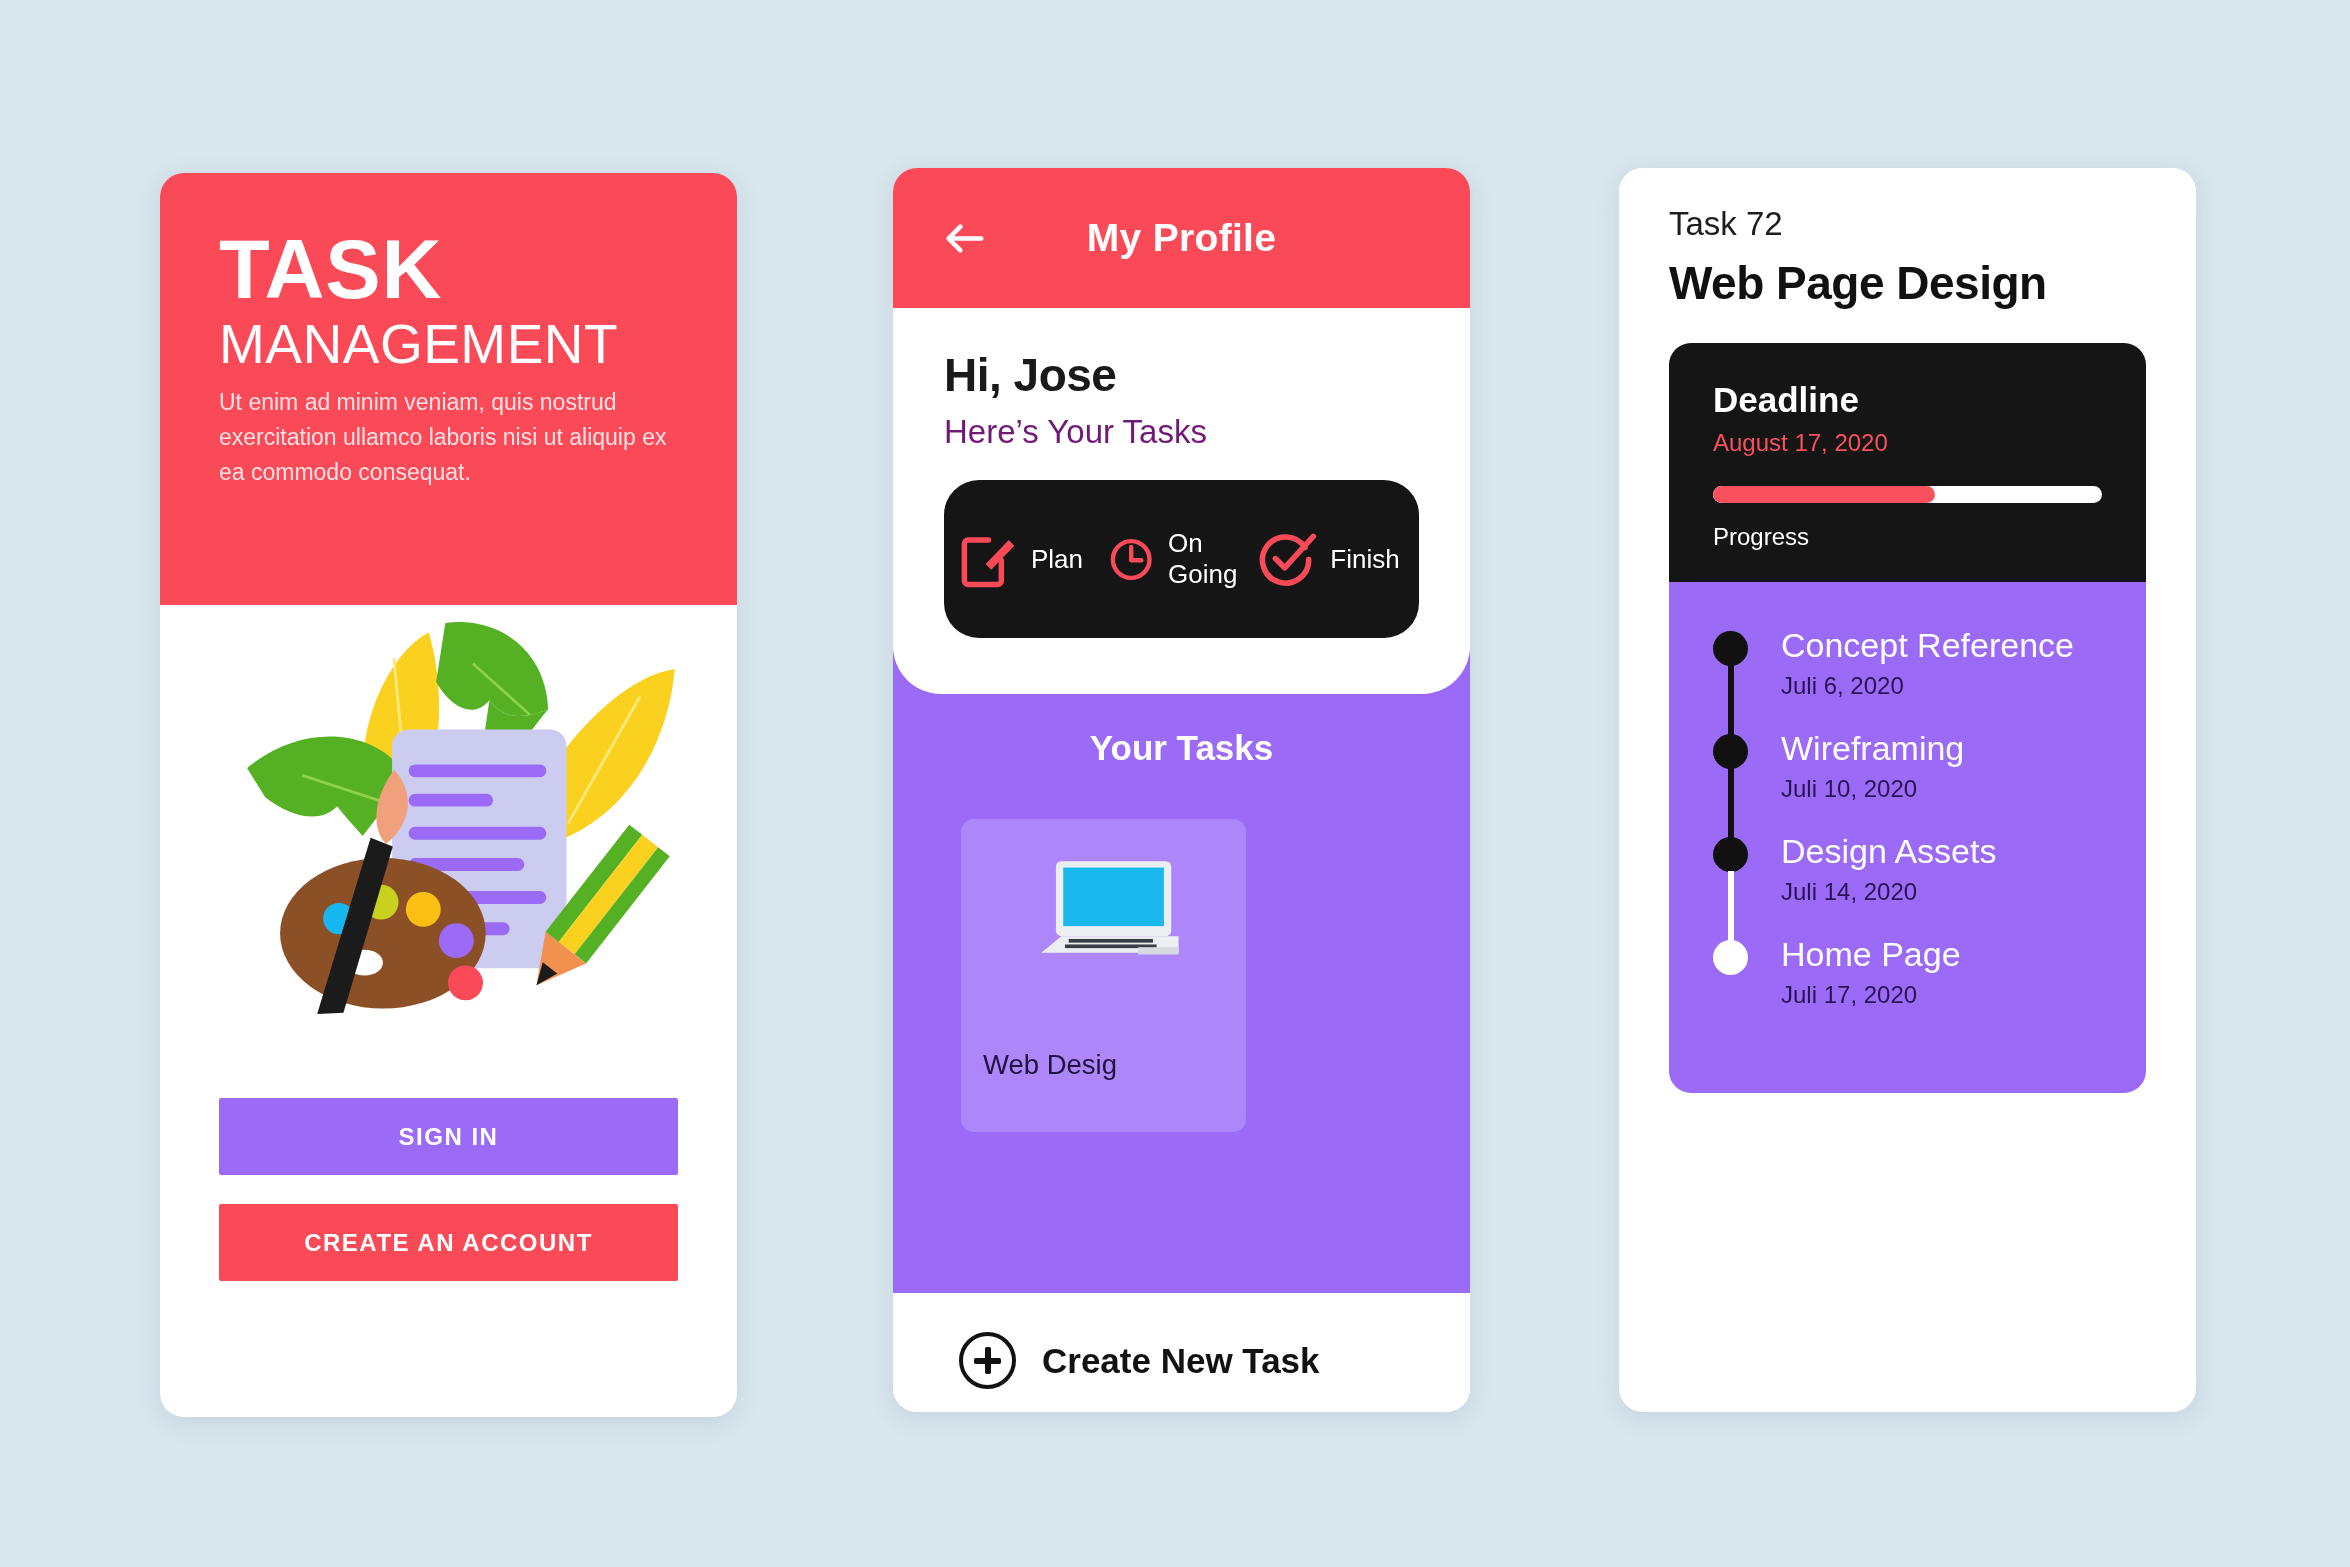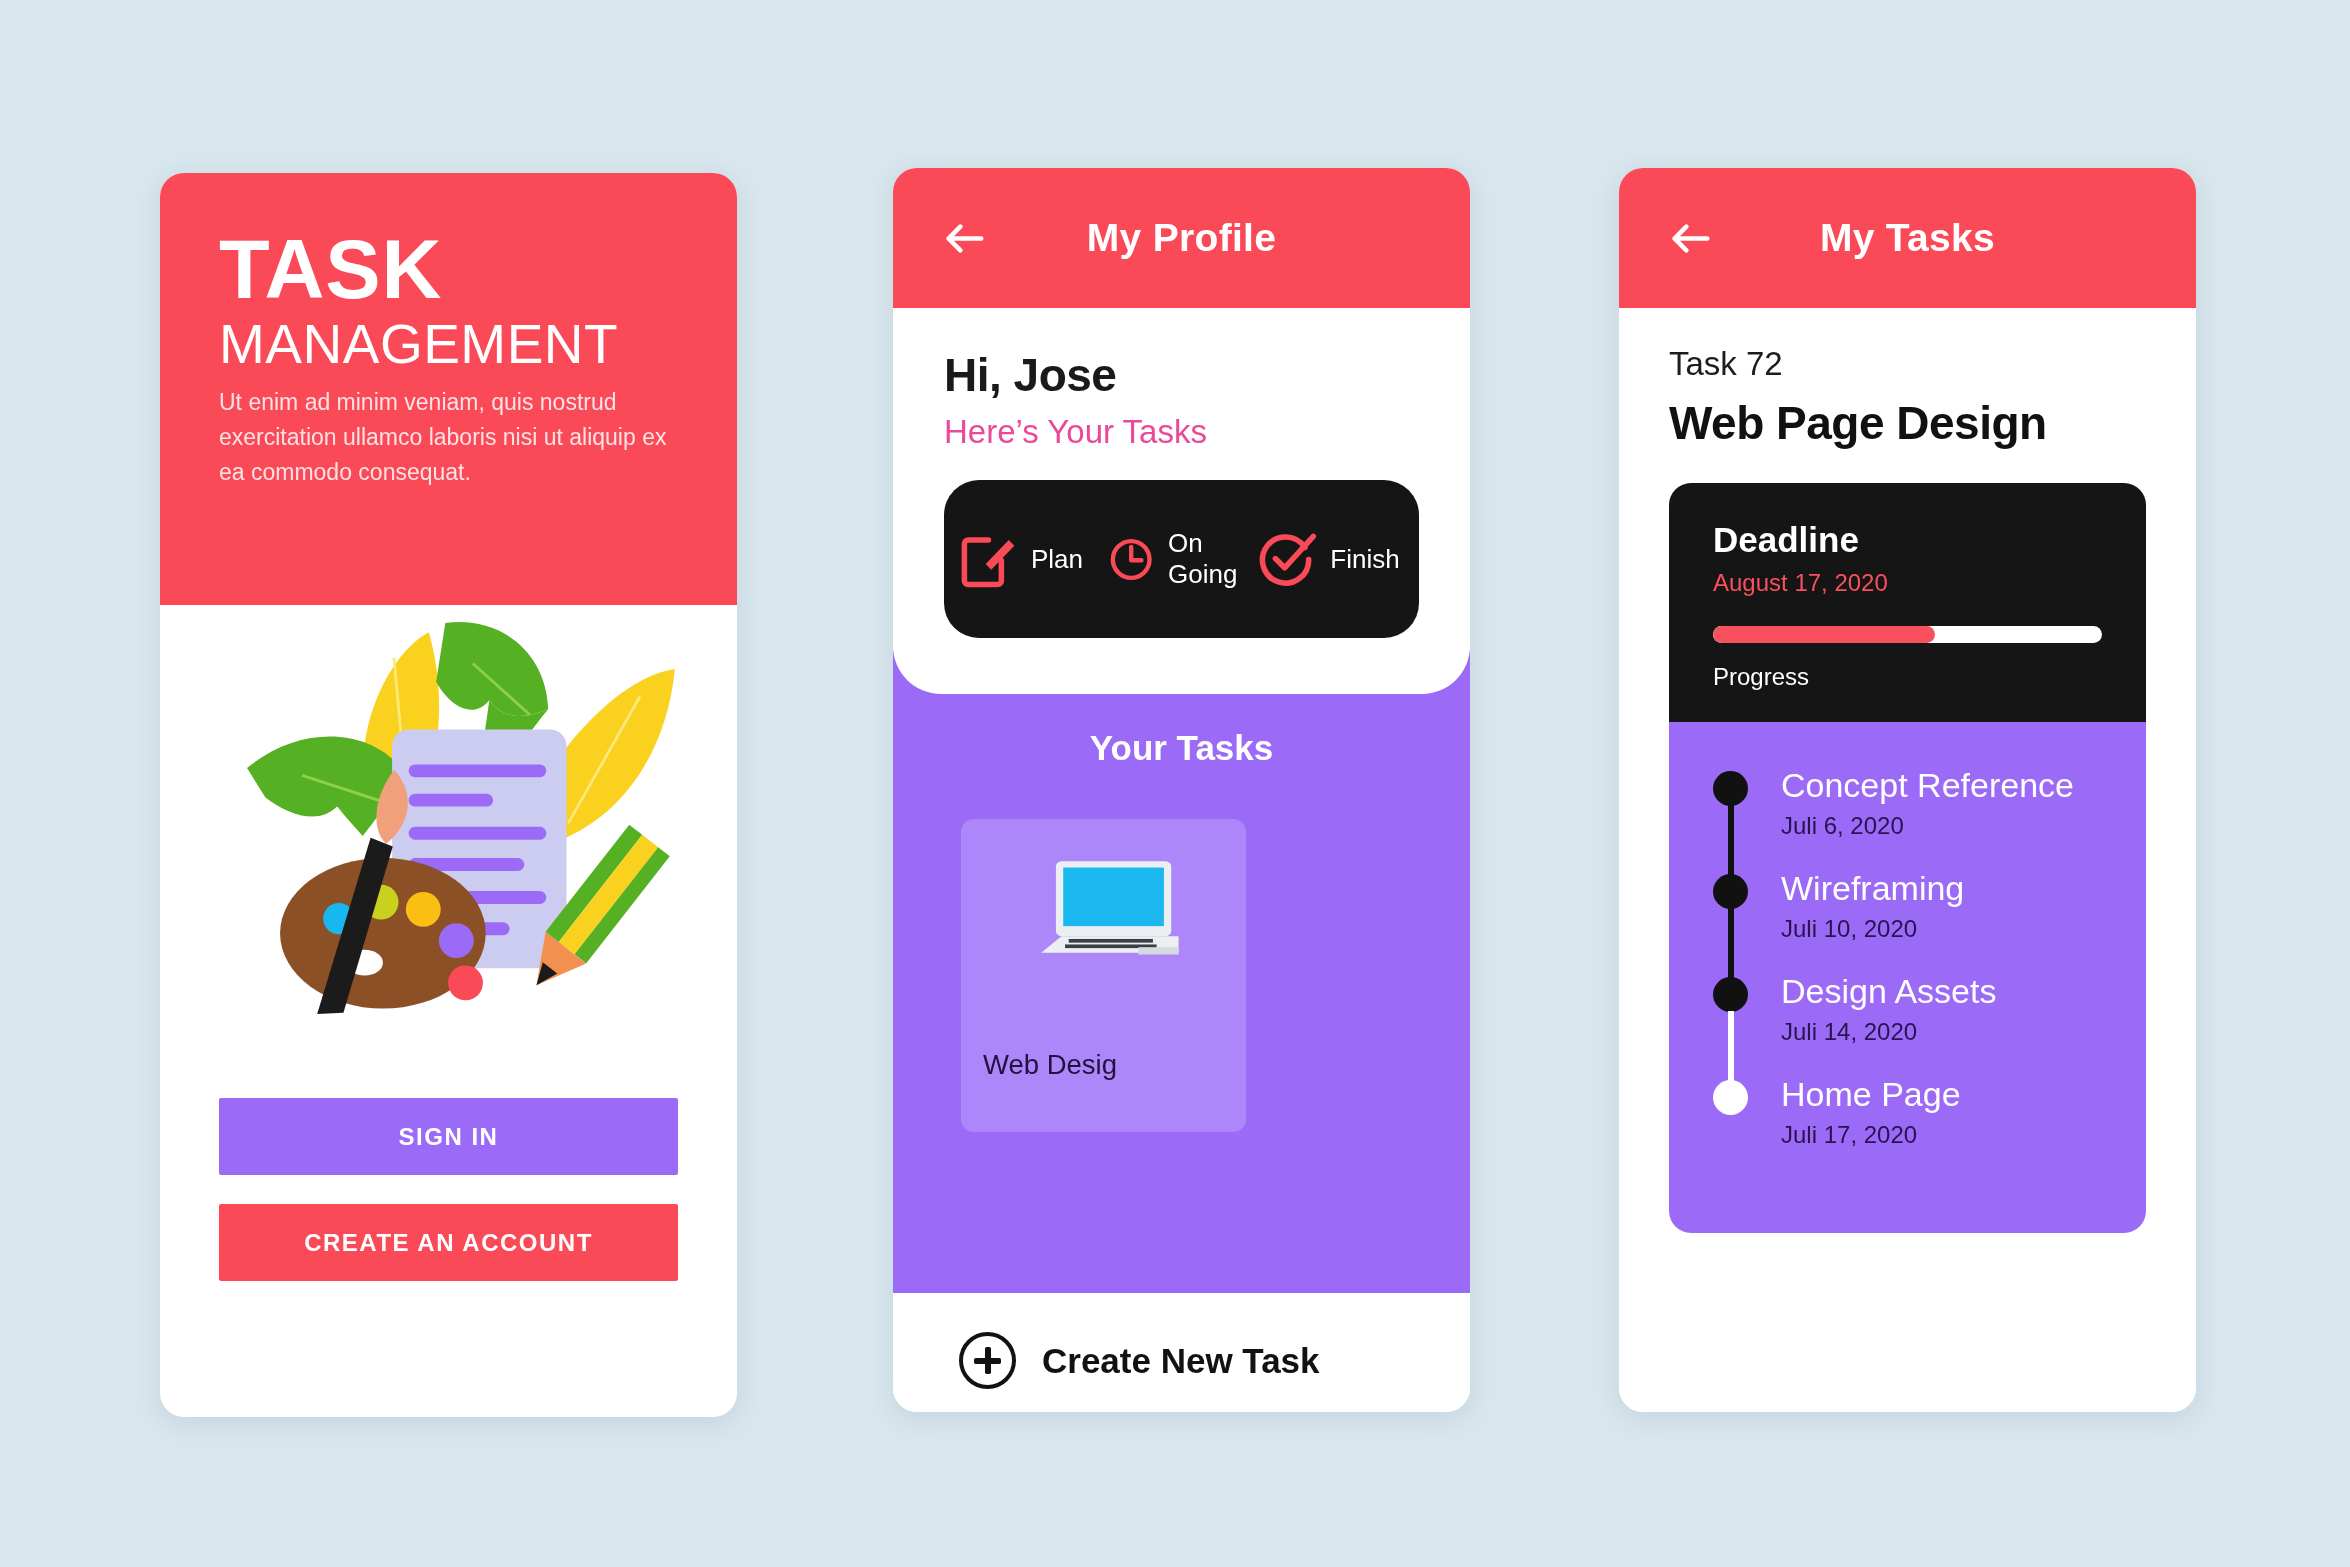--- a/index.html
+++ b/index.html
@@ -121,21 +121,21 @@
     height: 386px;
   }
   .greet {
     font-size: 46px;
     font-weight: 700;
     color: #1a1a1a;
     letter-spacing: -0.5px;
   }
   .greet-sub {
     font-size: 33px;
-    color: #ec4899;
+    color: #701a75;
     margin-top: 11px;
     font-weight: 400;
   }
   .tabbar {
     margin-top: 29px;
     background: #151515;
     border-radius: 35px;
     height: 158px;
     display: flex;
     align-items: center;
@@ -420,28 +420,20 @@
       </div>
     </div>
 
     <div class="s2-bottom">
       <div class="plus-circle"></div>
       <div class="create-label">Create New Task</div>
     </div>
   </div>
 
   <div class="phone" id="phone3">
-    <div class="appbar">
-      <div class="appbar-back">
-        <svg width="40" height="31" viewBox="0 0 44 34">
-          <path d="M18 4 L5 17 L18 30 M5 17 L41 17" stroke="#ffffff" stroke-width="5" fill="none" stroke-linecap="round" stroke-linejoin="round"></path>
-        </svg>
-      </div>
-      <div class="appbar-title">My Tasks</div>
-    </div>
 
     <div class="s3-body">
       <div class="task-no">Task 72</div>
       <div class="task-title">Web Page Design</div>
 
       <div class="deadline-card">
         <div class="deadline-title">Deadline</div>
         <div class="deadline-date">August 17, 2020</div>
         <div class="progress-track">
           <div class="progress-fill" id="progress-fill" style="width: 57%;"></div>

